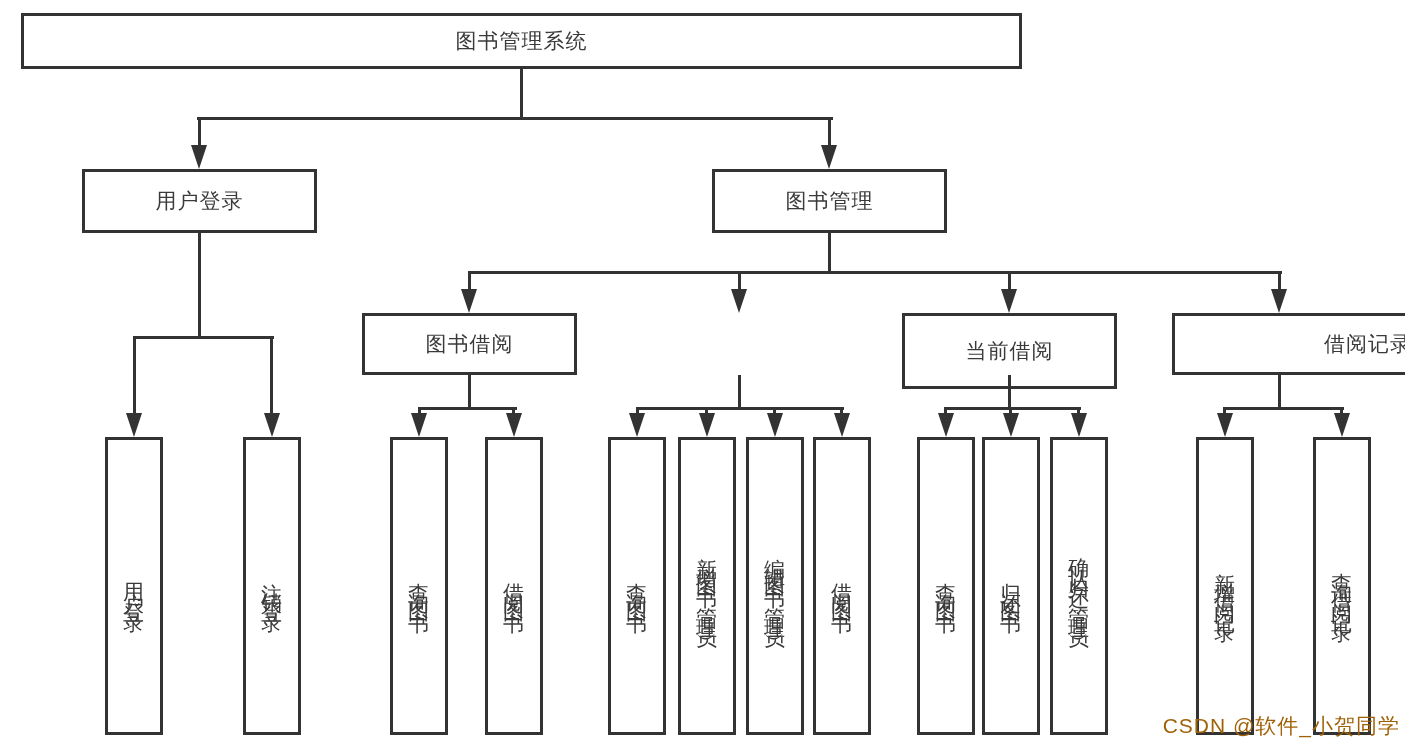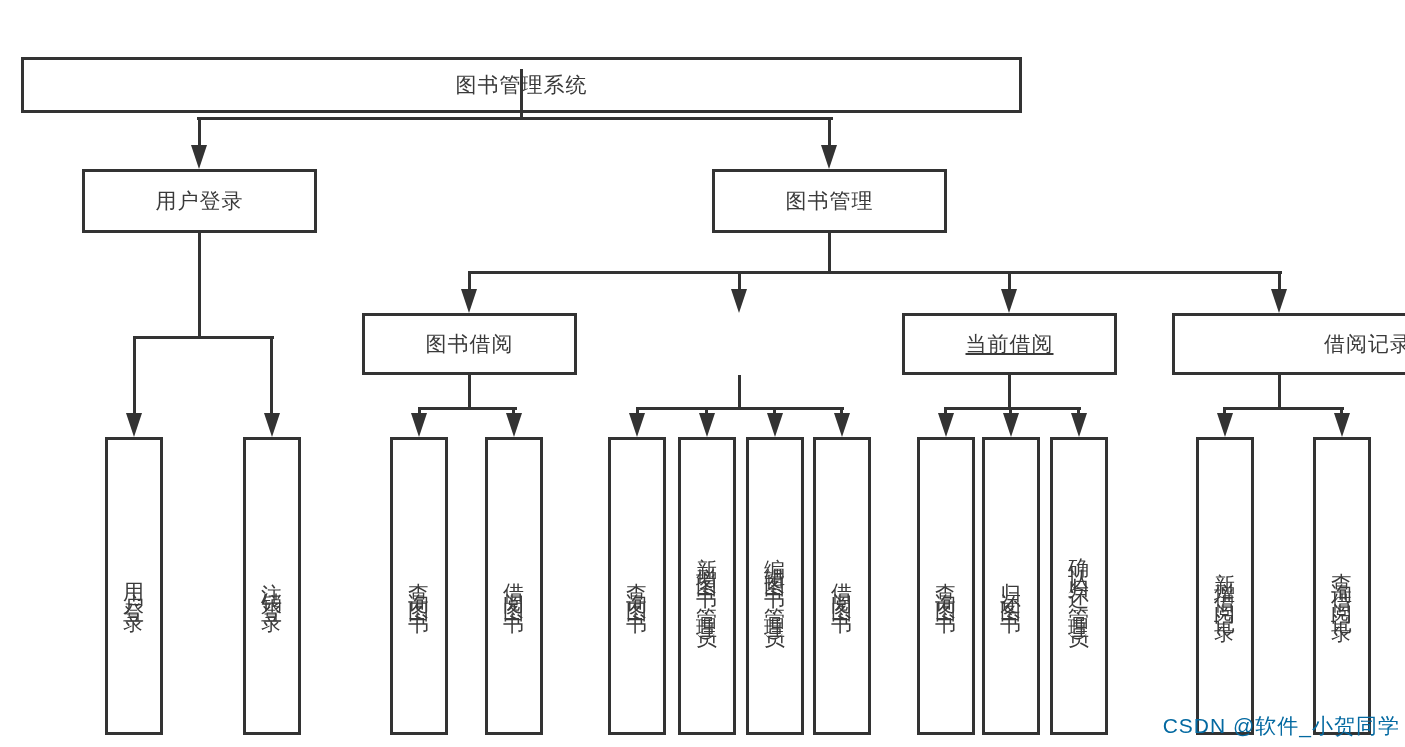--- a/index.html
+++ b/index.html
@@ -36,46 +36,46 @@
   .carrow{
     position:absolute;width:0;height:0;
     border-left:8px solid transparent;
     border-right:8px solid transparent;
     border-top:24px solid #333333;
   }
   .watermark{
     position:absolute;
     top:712px;right:5px;
     font-size:21px;
-    color:#0369a1;
+    color:#a16207;
     letter-spacing:1px;
     z-index:5;
     white-space:nowrap;
   }
 </style>
 </head>
 <body>
 
 <div id="stage">
 
-  <div class="box" style="left:21px;top:13px;width:1001px;height:56px;margin-top:44px;">
+  <div class="box" style="left:21px;top:13px;width:1001px;height:56px;">
     <span>图书管理系统</span>
   </div>
 
   <div class="box" style="left:82px;top:169px;width:235px;height:64px;">
     <span>用户登录</span>
   </div>
   <div class="box" style="left:712px;top:169px;width:235px;height:64px;">
     <span>图书管理</span>
   </div>
 
   <div class="box" style="left:362px;top:313px;width:215px;height:62px;">
     <span>图书借阅</span>
   </div>
-  <div class="box" style="left:902px;top:313px;width:215px;height:62px;text-decoration:underline;">
+  <div class="box" style="left:902px;top:313px;width:215px;height:76px;">
     <span>当前借阅</span>
   </div>
   <div class="box" style="left:1172px;top:313px;width:243px;height:62px;justify-content:flex-end;">
     <span>借阅记录</span>
   </div>
 
   <div class="box leaf" style="left:105px;top:437px;width:58px;height:298px;">
     <span class="vtext">用户登录</span>
   </div>
   <div class="box leaf" style="left:243px;top:437px;width:58px;height:298px;">

